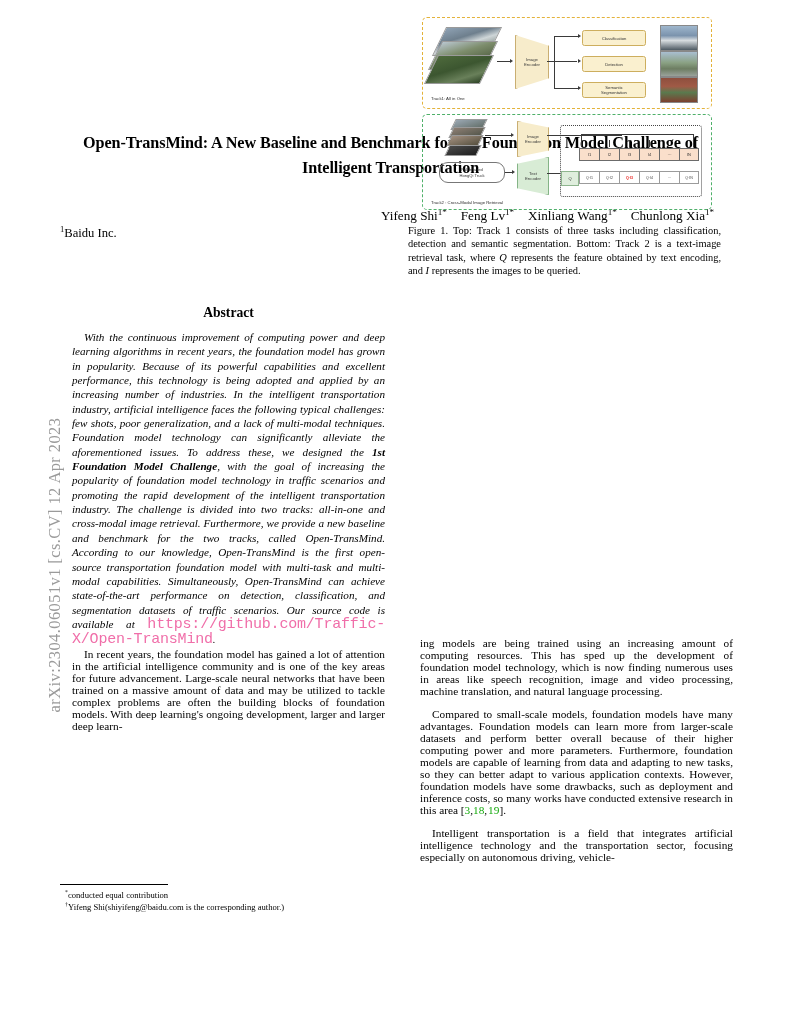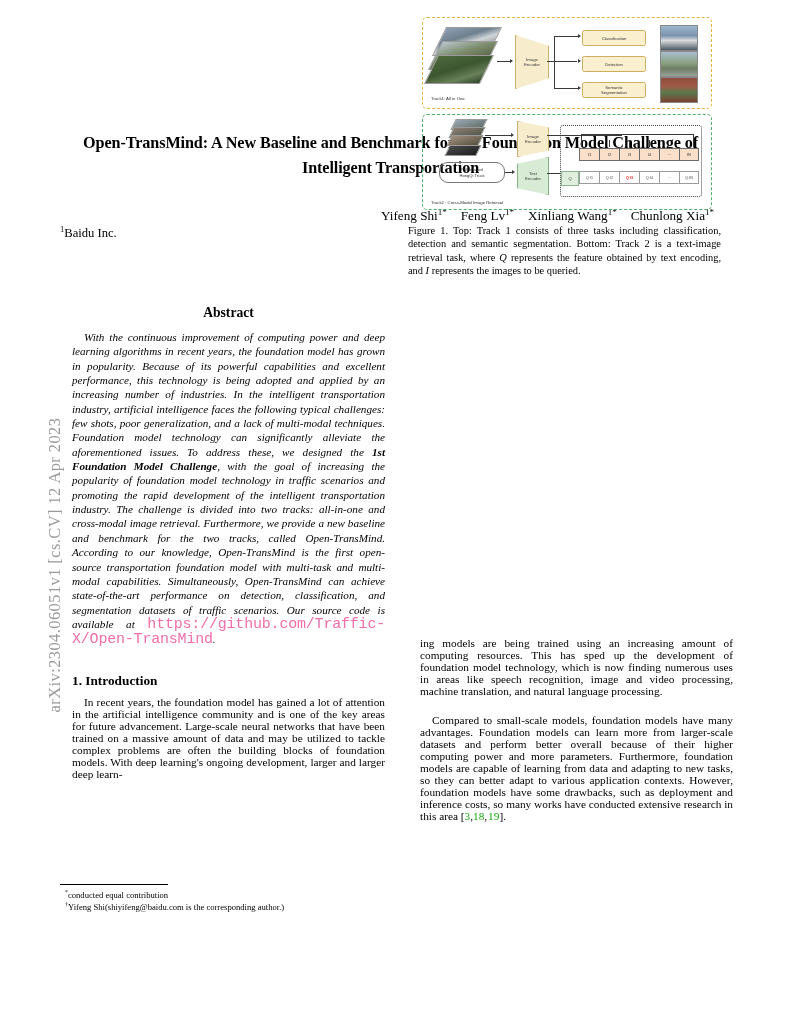--- a/index.html
+++ b/index.html
@@ -110,21 +110,21 @@
     font-weight: bold;
   }
 
   p.body {
     margin: 0 0 0 0;
     font-size: 11.3px;
     line-height: 12px;
     text-align: justify;
     text-indent: 12px;
   }
-  p.body + p.body { margin-top: 17px; }
+  p.body + p.body { margin-top: 11px; }
   p.body.cont { text-indent: 0; }
   .cite { color: #13a90a; }
   .mathvar { font-style: italic; font-family: "Liberation Serif", serif; }
 
   
   #footnote {
     position: absolute;
     left: 0;
     top: 884px;
     width: 313px;
@@ -363,27 +363,27 @@
   </div>
 
   <div id="affil"><sup>1</sup><span>Baidu Inc.</span></div>
 
   <div id="columns">
 
     <div class="col left">
       <h2 class="abstract-head">Abstract</h2>
       <p class="abs"><span>With the continuous improvement of computing power and deep learning algorithms in recent years, the foundation model has grown in popularity. Because of its powerful capabilities and excellent performance, this technology is being adopted and applied by an increasing number of industries. In the intelligent transportation industry, artificial intelligence faces the following typical challenges: few shots, poor generalization, and a lack of multi-modal techniques. Foundation model technology can significantly alleviate the aforementioned issues. To address these, we designed the </span><b>1st Foundation Model Challenge</b><span>, with the goal of increasing the popularity of foundation model technology in traffic scenarios and promoting the rapid development of the intelligent transportation industry. The challenge is divided into two tracks: all-in-one and cross-modal image retrieval. Furthermore, we provide a new baseline and benchmark for the two tracks, called Open-TransMind. According to our knowledge, Open-TransMind is the first open-source transportation foundation model with multi-task and multi-modal capabilities. Simultaneously, Open-TransMind can achieve state-of-the-art performance on detection, classification, and segmentation datasets of traffic scenarios. Our source code is available at </span><span class="url">https://github.com/Traffic-X/Open-TransMind</span><span>.</span></p>
 
-      <h2 class="sec">1. Introduction</h2>
       <p class="body">In recent years, the foundation model has gained a lot of attention in the artificial intelligence community and is one of the key areas for future advancement. Large-scale neural networks that have been trained on a massive amount of data and may be utilized to tackle complex problems are often the building blocks of foundation models. With deep learning's ongoing development, larger and larger deep learn-</p>
     </div>
 
     <div class="col right" style="top:332px;">
       <p class="body cont">ing models are being trained using an increasing amount of computing resources. This has sped up the development of foundation model technology, which is now finding numerous uses in areas like speech recognition, image and video processing, machine translation, and natural language processing.</p>
       <p class="body"><span>Compared to small-scale models, foundation models have many advantages. Foundation models can learn more from larger-scale datasets and perform better overall because of their higher computing power and more parameters. Furthermore, foundation models are capable of learning from data and adapting to new tasks, so they can better adapt to various application contexts. However, foundation models have some drawbacks, such as deployment and inference costs, so many works have conducted extensive research in this area  [</span><span class="cite">3</span>,<span class="cite">18</span>, <span class="cite">19</span><span>].</span></p>
+      <p class="body">Intelligent transportation is a field that integrates artificial intelligence technology and the transportation sector, focusing especially on autonomous driving, vehicle-</p>
     </div>
   </div>
 
   <div id="footnote">
     <div class="rule"></div>
     <div class="fn"><sup>*</sup><span>conducted equal contribution</span></div>
     <div class="fn"><sup>†</sup><span>Yifeng Shi(shiyifeng@baidu.com is the corresponding author.)</span></div>
   </div>
 
   <div id="figure">

